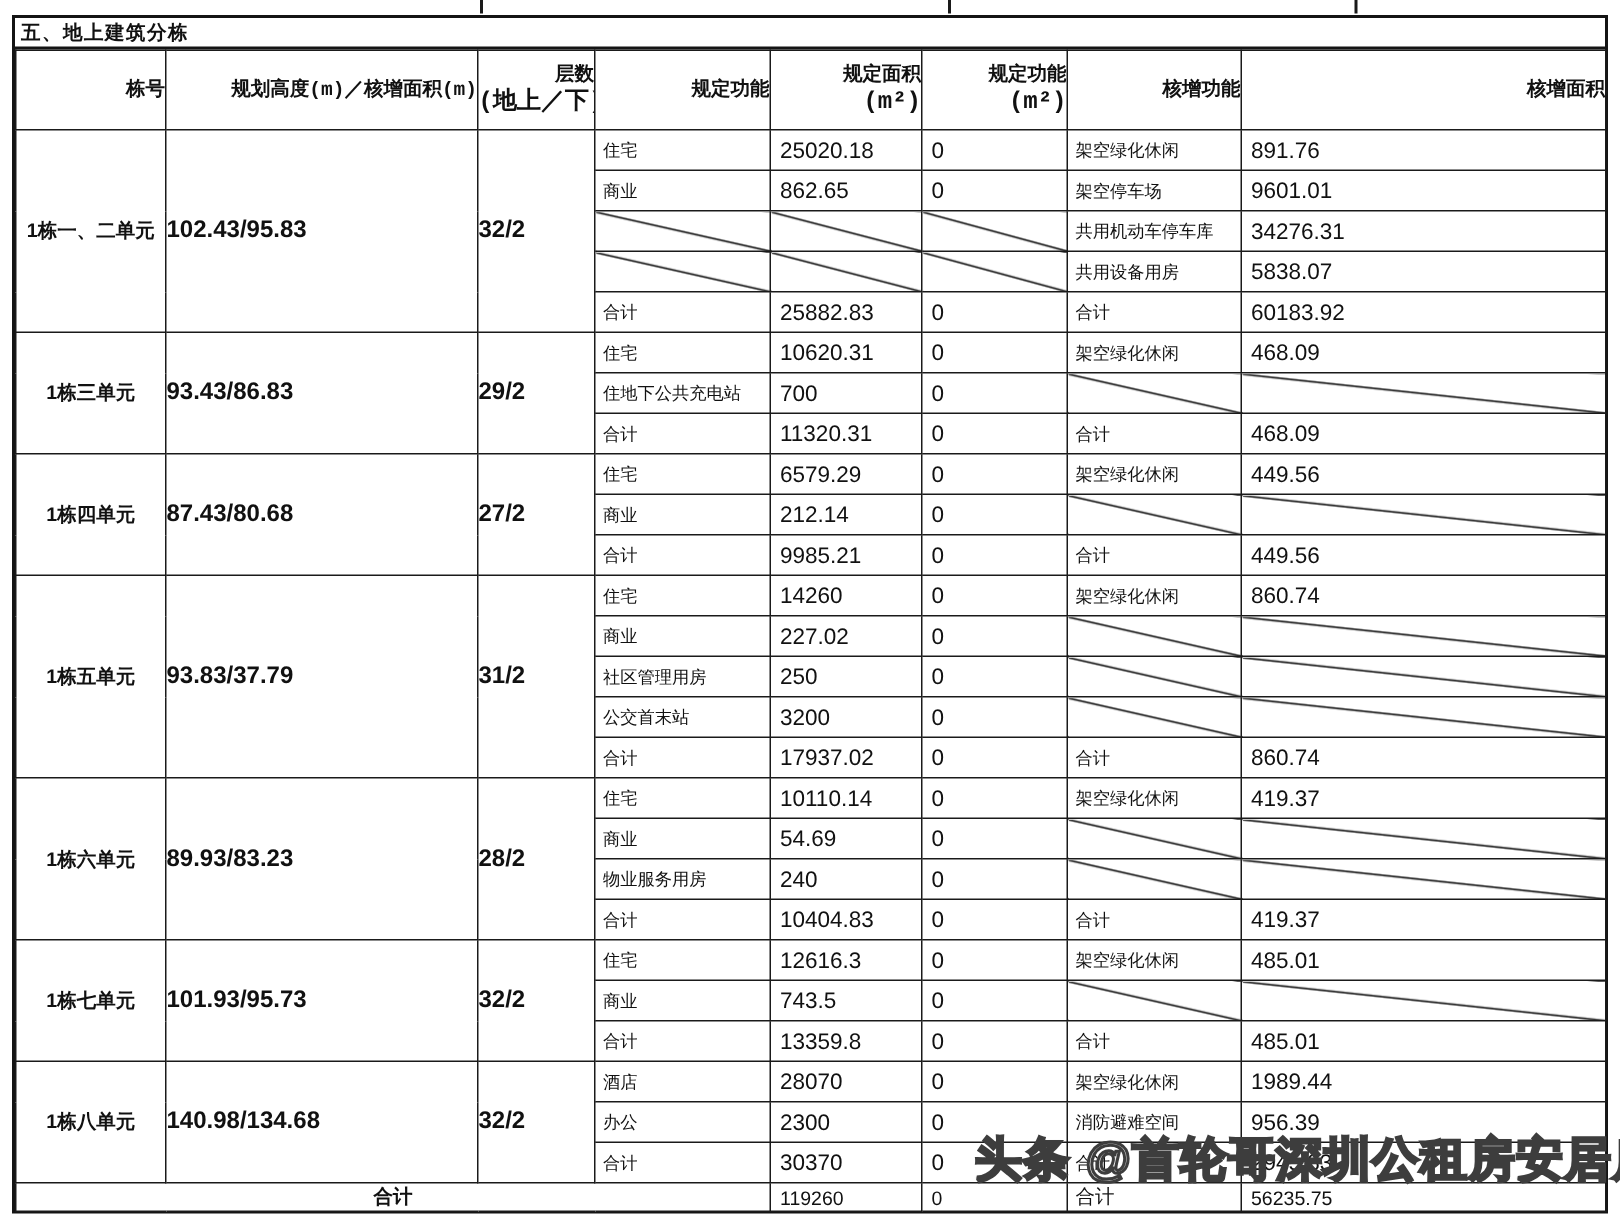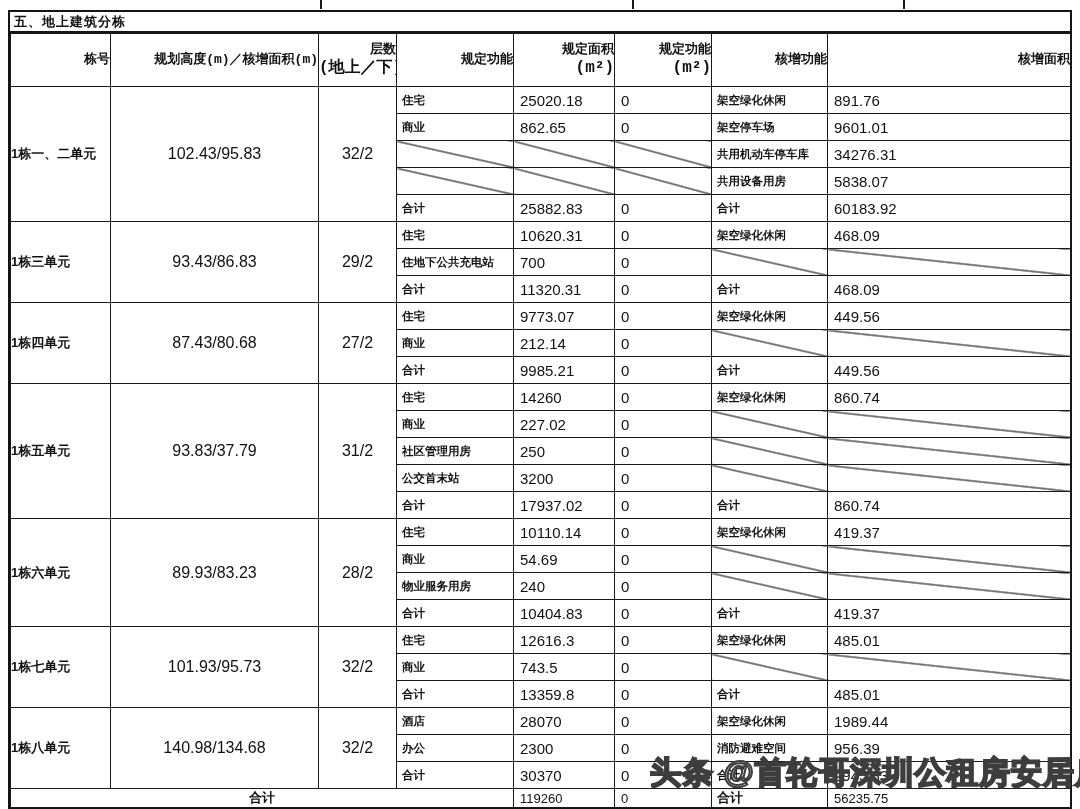--- a/index.html
+++ b/index.html
@@ -19,24 +19,24 @@
     font-size:13px;font-weight:bold;padding-left:4px;letter-spacing:1px;
   }
   table{border-collapse:collapse;table-layout:fixed;width:100%;}
   td,th{
     border:1px solid #1a1a1a;padding:0;vertical-align:middle;
     overflow:hidden;white-space:nowrap;box-sizing:border-box;
   }
   thead th{height:53px;font-size:13px;font-weight:bold;text-align:right;line-height:1.25;font-family:Liberation Mono, monospace;}
   thead .sub{font-size:16px;font-weight:bold;}
   tbody tr{height:27px;}
-  td.lbl{font-size:11.5px;font-weight:bold;text-align:left;padding-left:5px;}
+  td.lbl{font-size:11.5px;font-weight:normal;text-align:left;padding-left:5px;}
   td.num{font-size:15px;font-weight:normal;text-align:left;padding-left:6px;font-family:"Liberation Sans",sans-serif;}
-  td.bname{font-size:13px;font-weight:bold;text-align:left;}
-  td.cval{font-size:16px;text-align:center;}
+  td.bname{font-size:13px;font-weight:bold;text-align:center;}
+  td.cval{font-size:16px;text-align:left;font-weight:bold;}
   td.diag{
     background:linear-gradient(to top right,
       transparent calc(50% - 1px), #222 calc(50% - 0.2px),
       #222 calc(50% + 0.2px), transparent calc(50% + 1px));
   }
   tr.total-row{height:18px;}
   tr.total-row td{font-size:13px;}
   td.total-label{font-weight:bold;text-align:center;font-size:12px;}
   .watermark{
     position:absolute;left:650px;top:752px;width:430px;
@@ -149,21 +149,21 @@
           <td class="num">11320.31</td>
           <td class="num">0</td>
           <td class="lbl">合计</td>
           <td class="num">468.09</td>
         </tr>
         <tr>
           <td rowspan="3" class="bname">1栋四单元</td>
           <td rowspan="3" class="cval">87.43/80.68</td>
           <td rowspan="3" class="cval">27/2</td>
           <td class="lbl">住宅</td>
-          <td class="num">9773.07</td>
+          <td class="num">6579.29</td>
           <td class="num">0</td>
           <td class="lbl">架空绿化休闲</td>
           <td class="num">449.56</td>
         </tr>
         <tr>
           <td class="lbl">商业</td>
           <td class="num">212.14</td>
           <td class="num">0</td>
           <td class="diag"></td>
           <td class="diag"></td>

